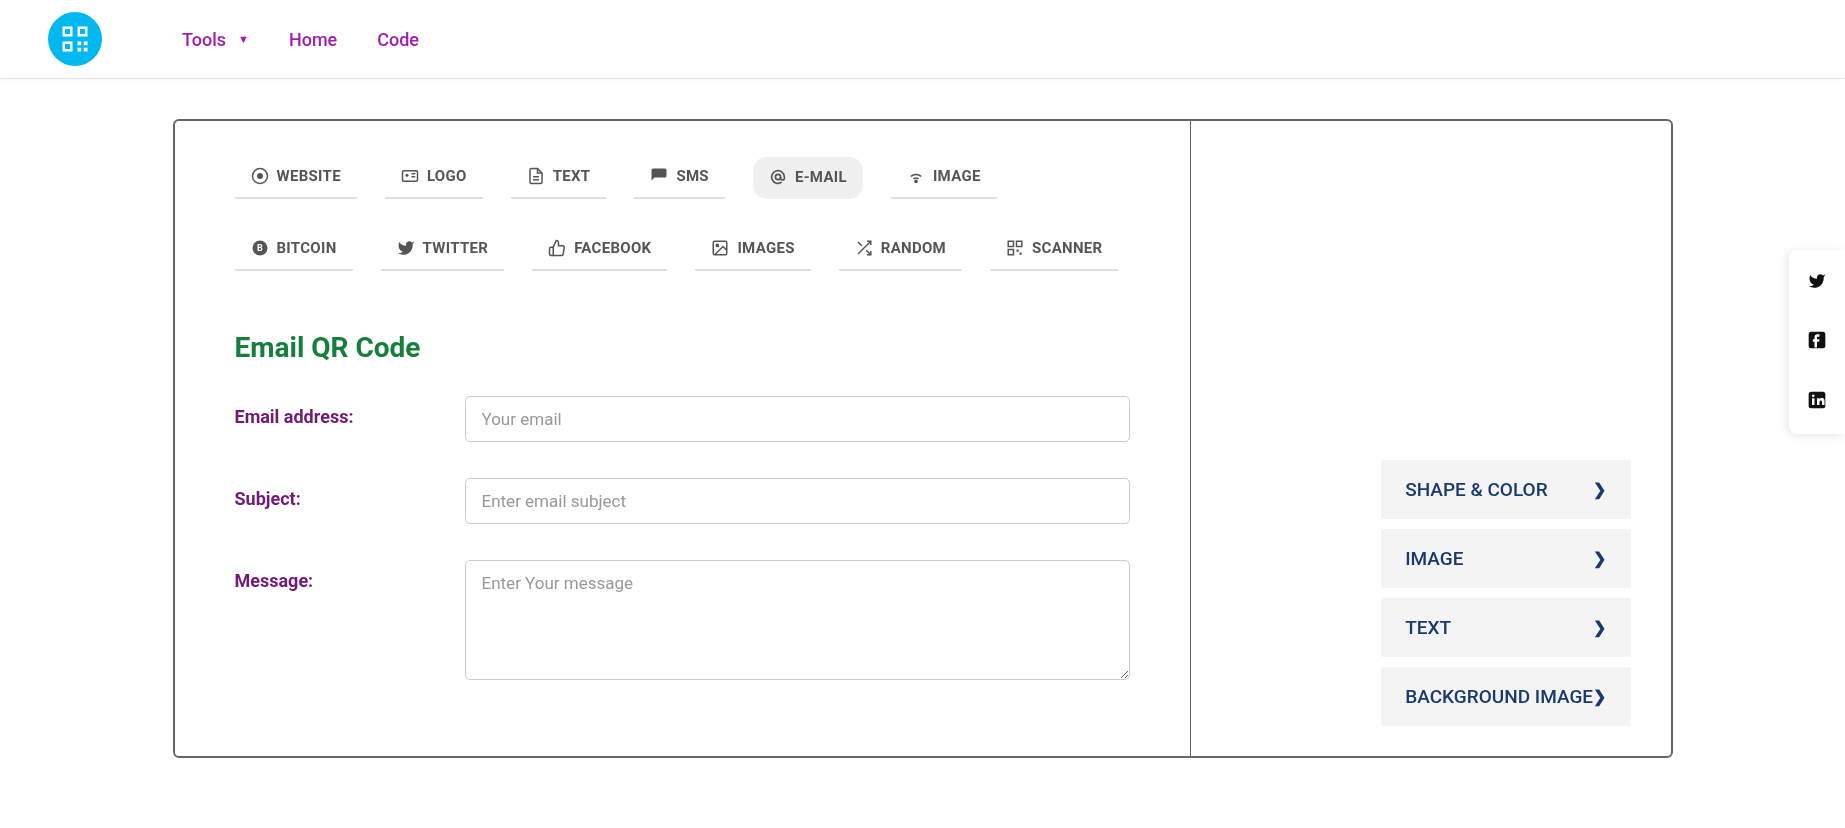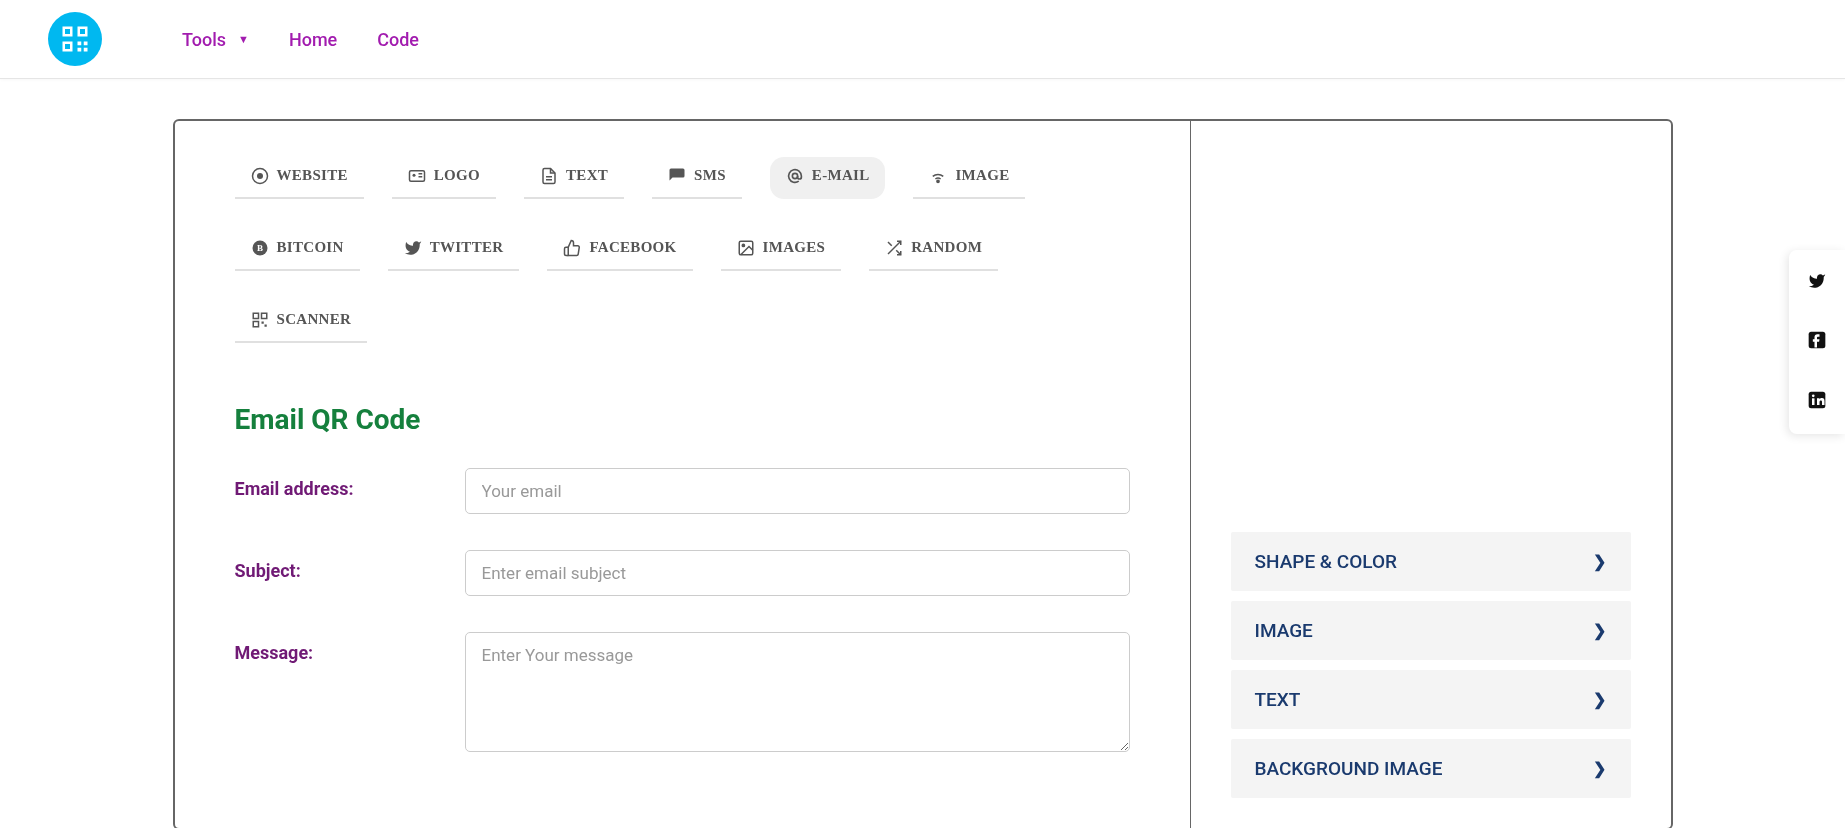--- a/index.html
+++ b/index.html
@@ -52,42 +52,42 @@
     .left-panel {
       flex: 1;
       border-right: 1px solid #666;
       padding: 36px 60px 36px 60px;
     }
     .right-panel {
       width: 480px;
       padding: 30px 20px;
       display: flex;
       flex-direction: column;
+      align-items: flex-end;
     }
 
     
     .tabs-row {
       display: flex;
       flex-wrap: wrap;
       gap: 30px 28px;
       margin-bottom: 60px;
     }
     .tab {
       display: flex;
-      align-items: flex-start;
+      align-items: center;
       gap: 8px;
       padding: 10px 16px 12px;
       color: #555;
       font-weight: 700;
       font-size: 15px;
       letter-spacing: 0.3px;
       cursor: pointer;
       border-bottom: 2px solid rgba(0,0,0,0.12);
       border-radius: 3px 3px 0 0;
-      font-family: Liberation Serif, serif;
     }
     .tab.active {
       background: #f0f0f0;
       border-bottom: none;
       border-radius: 14px;
     }
     .tab-icon {
       width: 18px;
       height: 18px;
       display: inline-flex;

